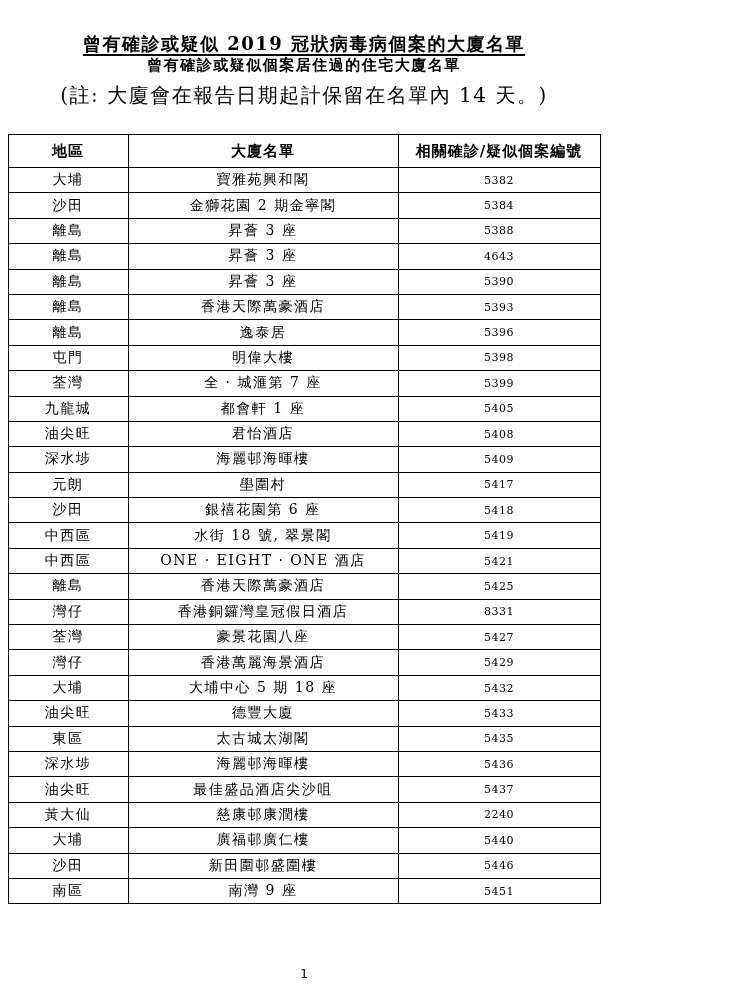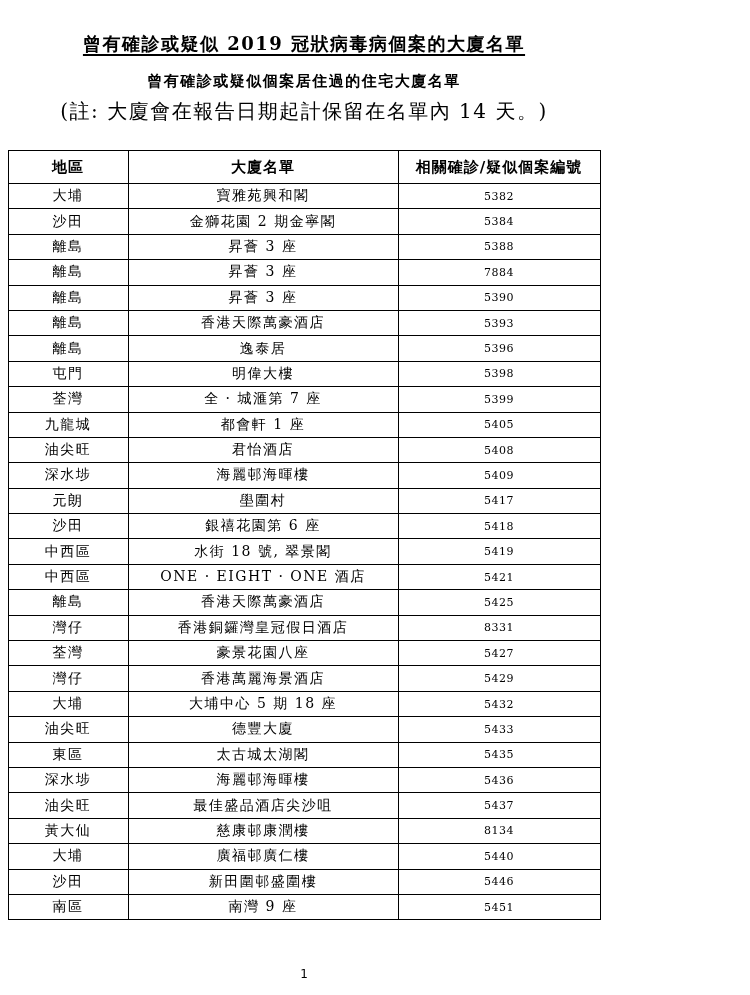--- a/index.html
+++ b/index.html
@@ -24,21 +24,21 @@
     letter-spacing: 1.5px;
     text-decoration: underline;
     text-underline-offset: 4px;
     text-decoration-thickness: 1.5px;
   }
   .doc-subtitle {
     text-align: center;
     font-size: 15px;
     font-weight: bold;
     letter-spacing: 1.5px;
-    margin-top: 16px;
+    margin-top: 0;
   }
   .doc-note {
     text-align: center;
     font-size: 20px;
     letter-spacing: 1.5px;
     margin-top: 7px;
   }
   table.building-table {
     border-collapse: collapse;
     table-layout: fixed;
@@ -117,21 +117,21 @@
           <td class="case-num">5384</td>
         </tr>
         <tr>
           <td>離島</td>
           <td>昇薈 3 座</td>
           <td class="case-num">5388</td>
         </tr>
         <tr>
           <td>離島</td>
           <td>昇薈 3 座</td>
-          <td class="case-num">7884</td>
+          <td class="case-num">4643</td>
         </tr>
         <tr>
           <td>離島</td>
           <td>昇薈 3 座</td>
           <td class="case-num">5390</td>
         </tr>
         <tr>
           <td>離島</td>
           <td>香港天際萬豪酒店</td>
           <td class="case-num">5393</td>
@@ -227,21 +227,21 @@
           <td class="case-num">5436</td>
         </tr>
         <tr>
           <td>油尖旺</td>
           <td>最佳盛品酒店尖沙咀</td>
           <td class="case-num">5437</td>
         </tr>
         <tr>
           <td>黃大仙</td>
           <td>慈康邨康潤樓</td>
-          <td class="case-num">8134</td>
+          <td class="case-num">2240</td>
         </tr>
         <tr>
           <td>大埔</td>
           <td>廣福邨廣仁樓</td>
           <td class="case-num">5440</td>
         </tr>
         <tr>
           <td>沙田</td>
           <td>新田圍邨盛圍樓</td>
           <td class="case-num">5446</td>

